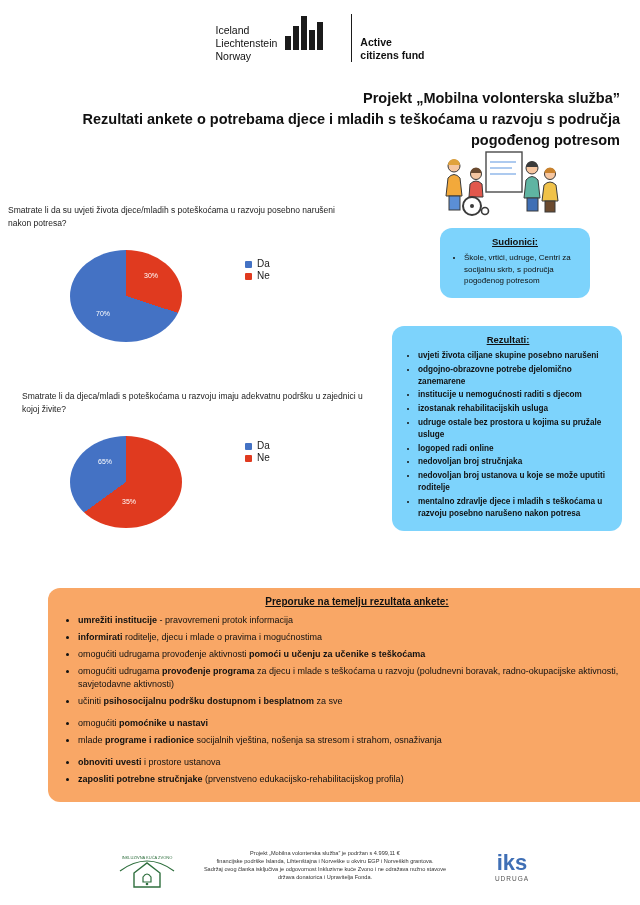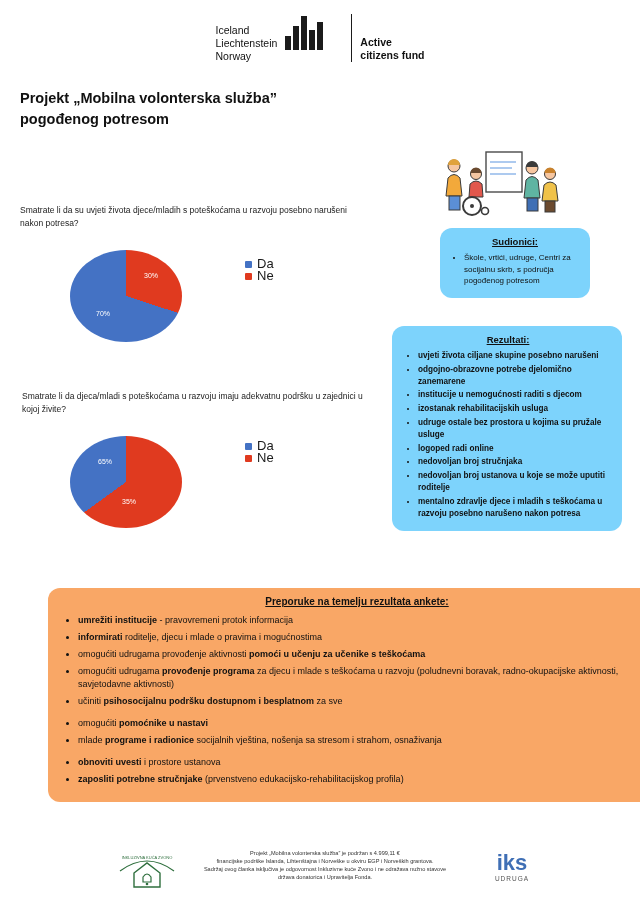--- a/index.html
+++ b/index.html
@@ -62,21 +62,21 @@
     height: 26px;
     margin-left: 20px;
   }
 
   
   .title-block {
     position: absolute;
     top: 88px;
     left: 20px;
     width: 600px;
-    text-align: left;
+    text-align: right;
     font-weight: bold;
     font-size: 14.5px;
     line-height: 21px;
     color: #111;
   }
 
   
   .illustration {
     position: absolute;
     top: 148px;
@@ -85,21 +85,21 @@
     height: 72px;
   }
 
   
   .question {
     position: absolute;
     font-size: 8.5px;
     line-height: 13px;
     color: #222;
   }
-  .q1 { top: 204px; left: 20px; width: 350px; }
+  .q1 { top: 204px; left: 8px; width: 350px; }
   .q2 { top: 390px; left: 22px; width: 350px; }
 
   
   .pie-wrap { position: absolute; }
   .pie1 { top: 250px; left: 70px; }
   .pie2 { top: 436px; left: 70px; }
 
   .pie {
     width: 112px;
     height: 92px;
@@ -107,21 +107,21 @@
     position: relative;
   }
   .pie-label {
     position: absolute;
     font-size: 7px;
     color: #fff;
     font-weight: normal;
   }
   .legend {
     position: absolute;
-    font-size: 13px;
+    font-size: 10px;
     line-height: 12px;
   }
   .legend1 { top: 258px; left: 245px; }
   .legend2 { top: 440px; left: 245px; }
   .legend-row { display: flex; align-items: center; gap: 5px; }
   .legend-swatch {
     width: 7px; height: 7px; border-radius: 1px; display: inline-block;
   }
 
   
@@ -243,20 +243,21 @@
     </div>
     <div class="logo-text-right">
       <div>Active</div>
       <div>citizens fund</div>
     </div>
   </div>
 </div>
 
 <div class="title-block">
   <div>Projekt „Mobilna volonterska služba”</div>
+  <div>Rezultati ankete o potrebama djece i mladih s teškoćama u razvoju s područja</div>
   <div>pogođenog potresom</div>
 </div>
 
 <div class="illustration">
   <svg width="135" height="72" viewBox="0 0 135 72" xmlns="http://www.w3.org/2000/svg">
 
     <rect x="54" y="4" width="36" height="40" fill="#ffffff" stroke="#4a4a4a" stroke-width="1.4"></rect>
     <line x1="58" y1="14" x2="84" y2="14" stroke="#8ab4e8" stroke-width="1.4"></line>
     <line x1="58" y1="20" x2="80" y2="20" stroke="#8ab4e8" stroke-width="1.4"></line>
     <line x1="58" y1="26" x2="84" y2="26" stroke="#8ab4e8" stroke-width="1.4"></line>

